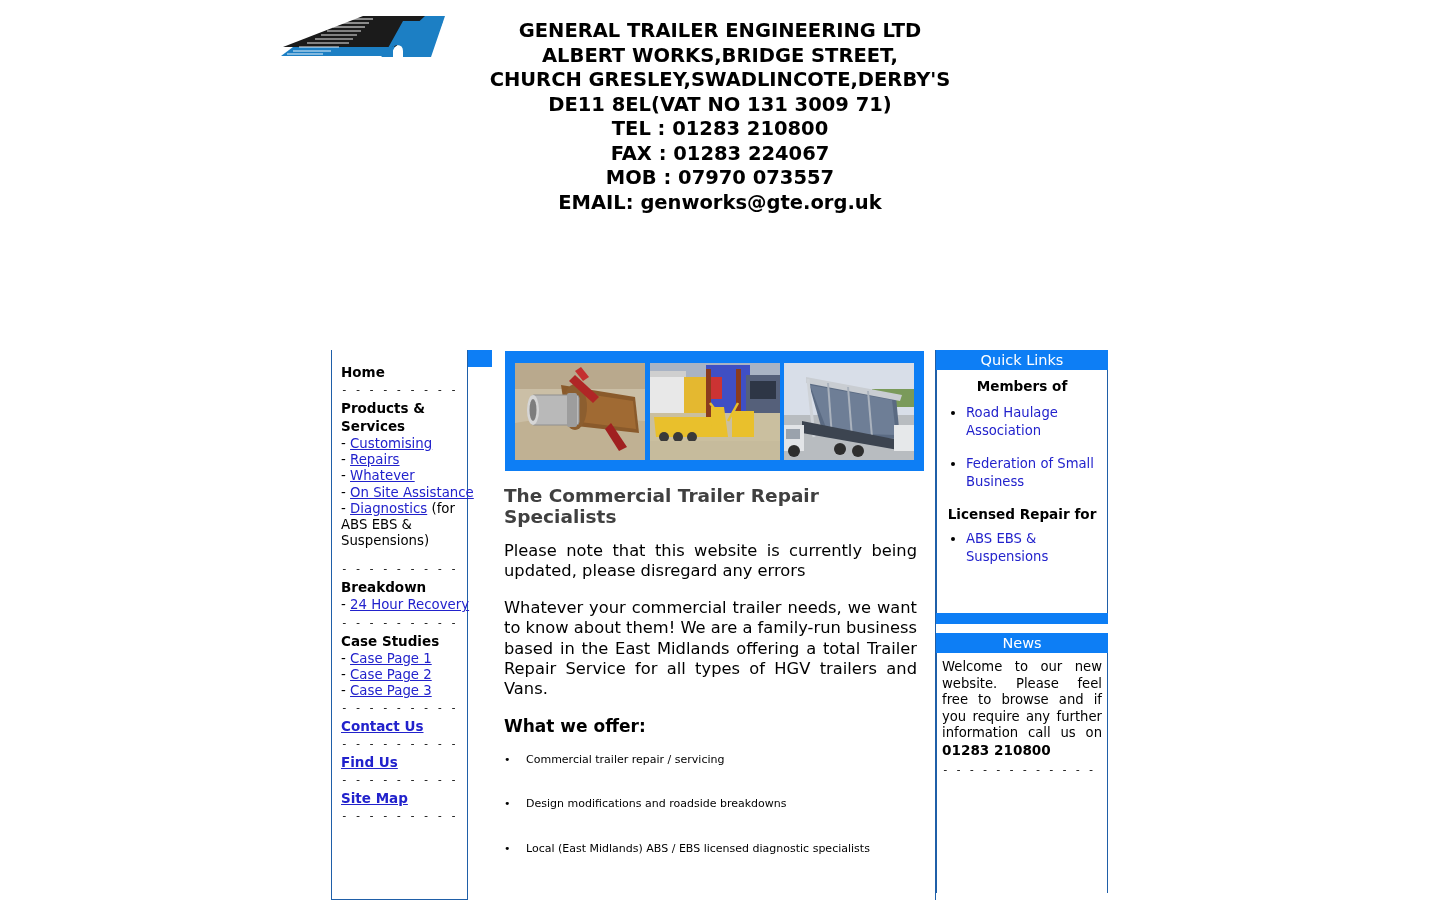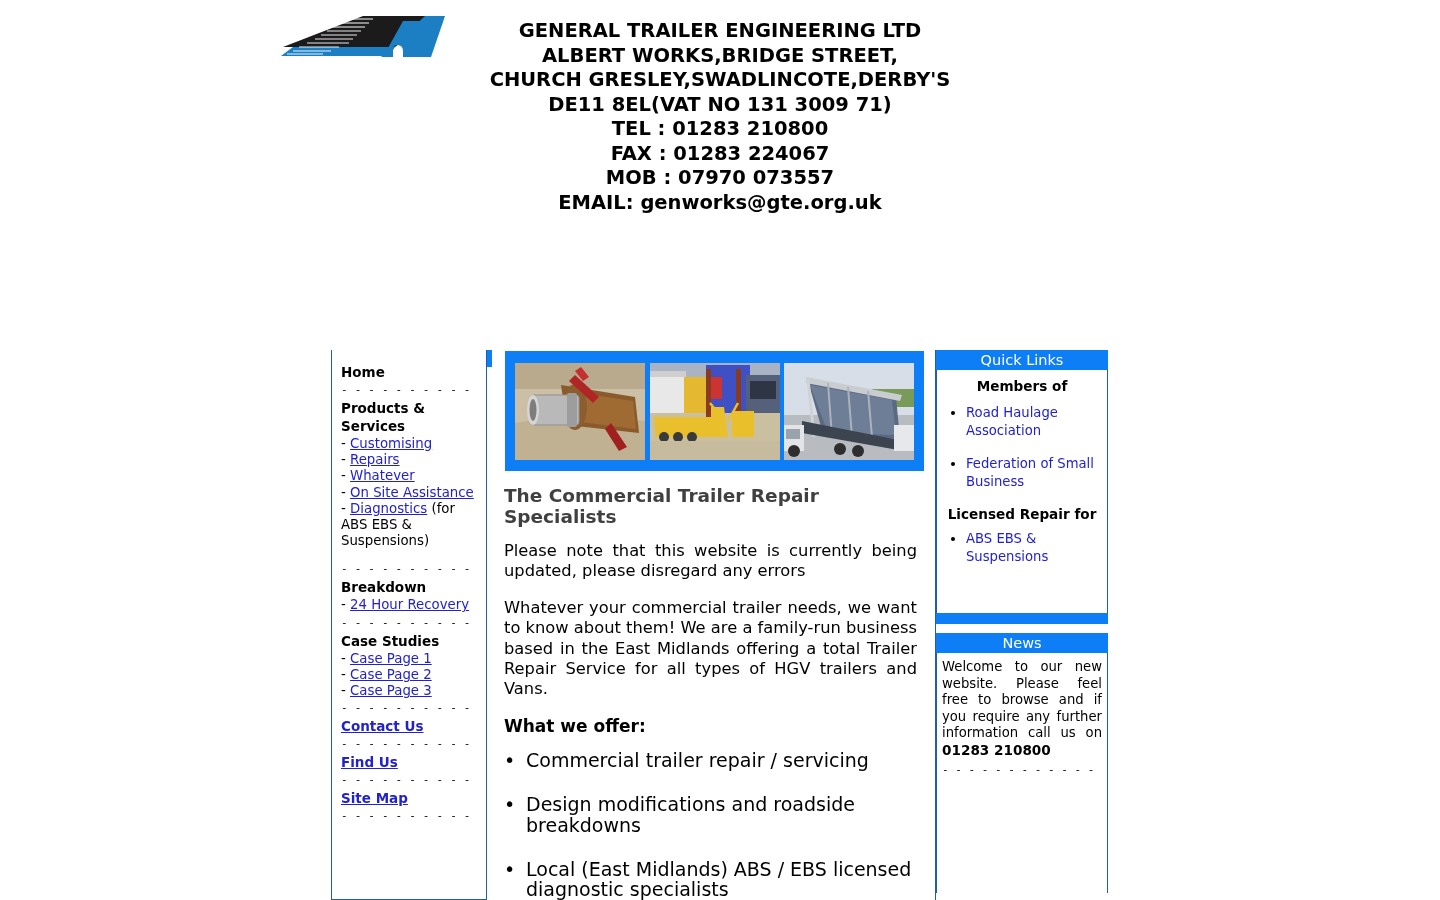--- a/index.html
+++ b/index.html
@@ -59,21 +59,21 @@
     text-decoration: underline;
     white-space: nowrap;
     cursor: pointer;
   }
 
   
   .leftcol {
     position: absolute;
     left: 331px;
     top: 350px;
-    width: 156px;
+    width: 137px;
     height: 550px;
     border: 1px solid #1f5fa8;
     border-top: none;
     box-sizing: border-box;
     background: #ffffff;
   }
   .leftcol-head {
     position: absolute;
     left: 331px;
     top: 350px;
@@ -178,21 +178,21 @@
     font-weight: bold;
     margin: 0 0 14px 0;
     color: #000;
   }
   ul.offer-list {
     list-style: none;
     margin: 0;
     padding: 0;
   }
   ul.offer-list li {
-    font-size: 19px;
+    font-size: 11px;
     line-height: 20.4px;
     margin: 0 0 24px 0;
     padding-left: 22px;
     text-indent: -22px;
     color: #000;
   }
   ul.offer-list li .bul {
     display: inline-block;
     width: 22px;
     text-indent: 0;

